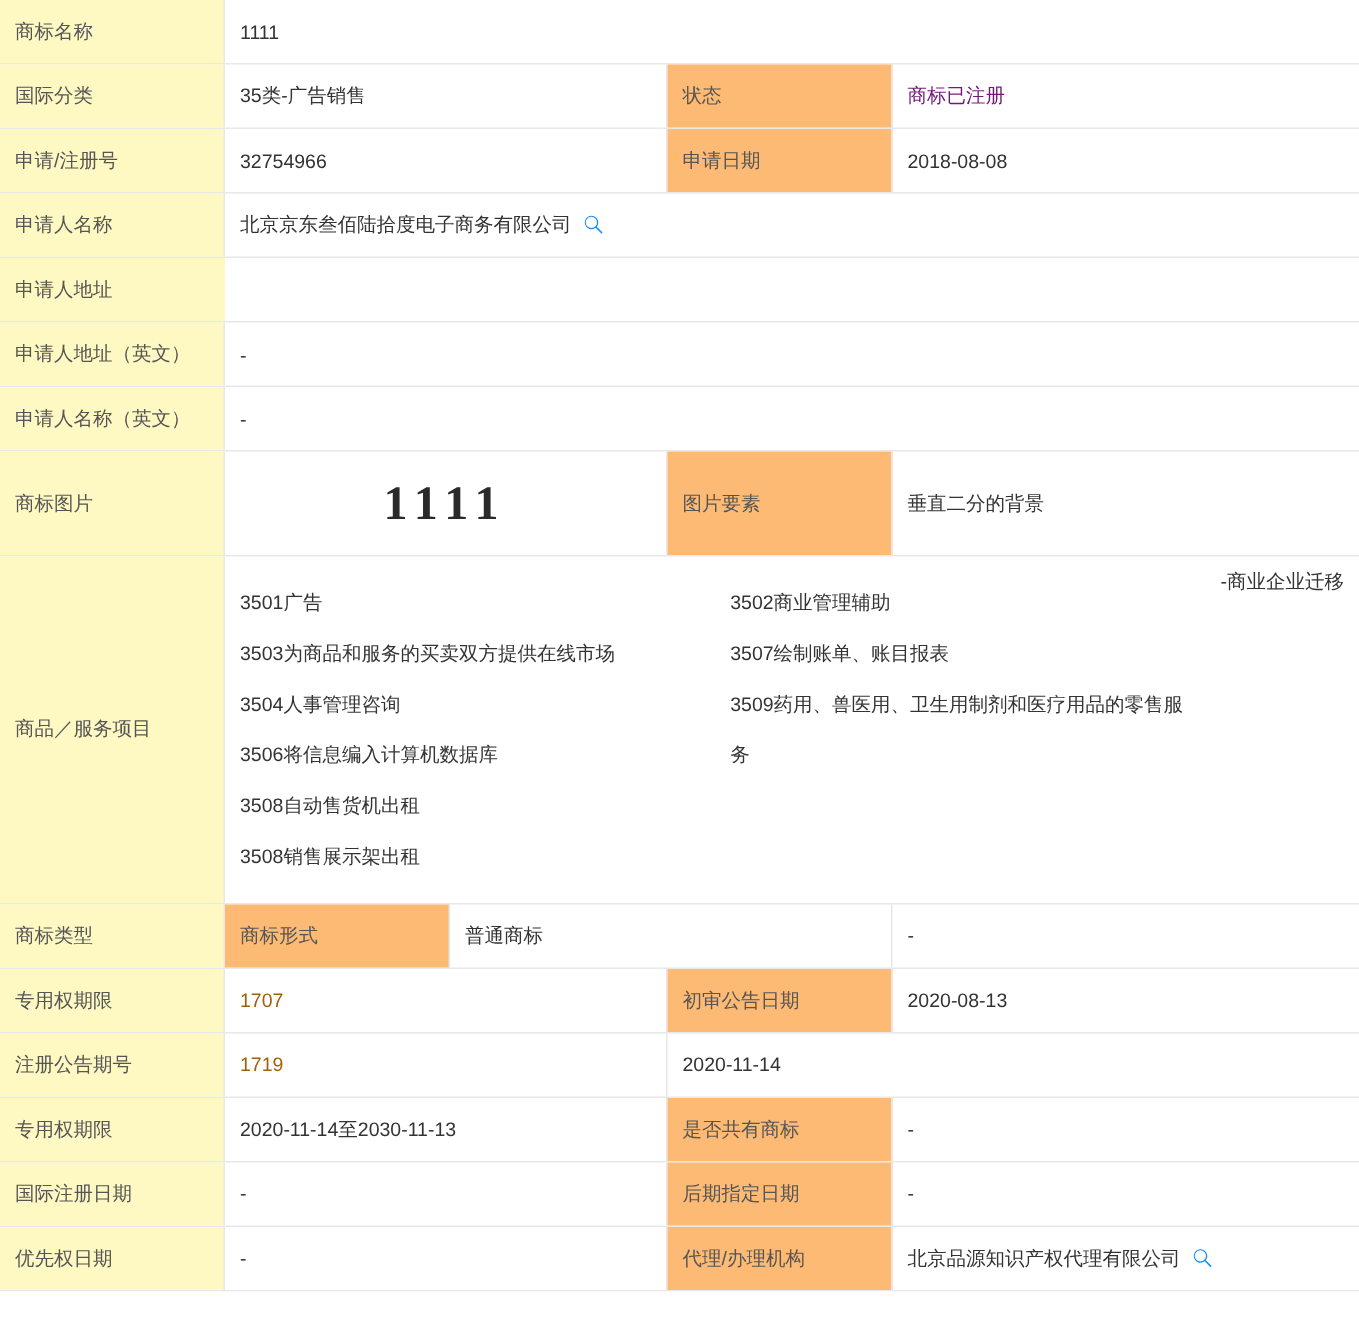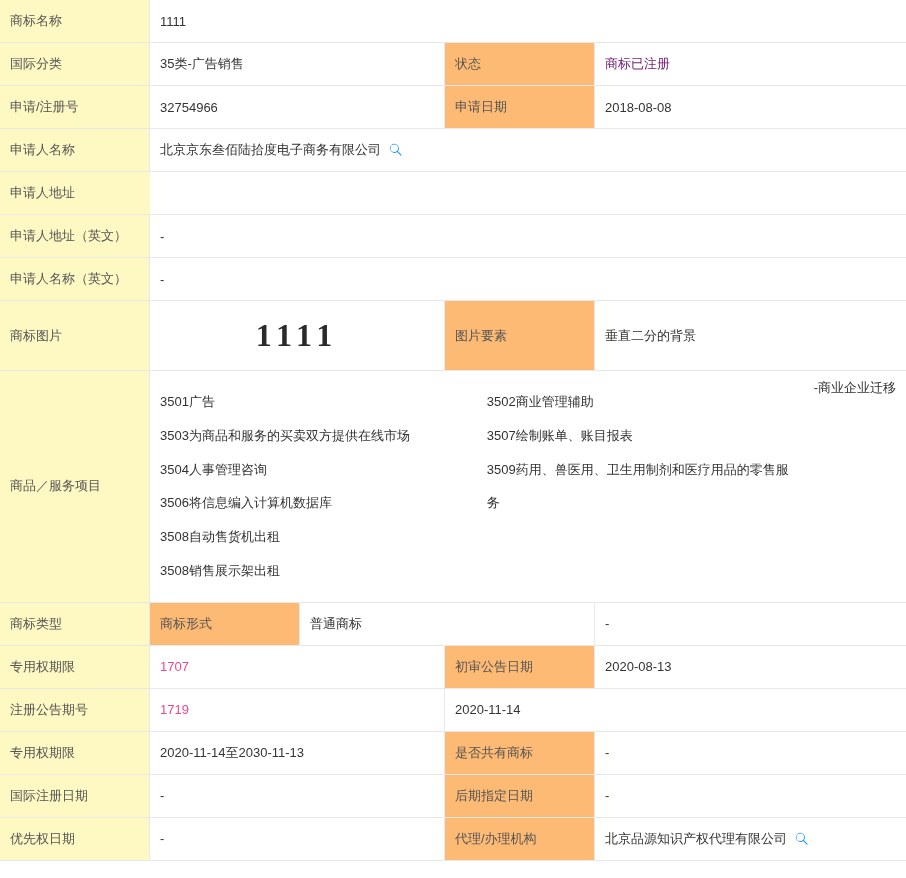--- a/index.html
+++ b/index.html
@@ -23,21 +23,21 @@
     .label {
       background: #fef9c3;
       width: 150px;
       flex-shrink: 0;
       color: #555;
       padding-left: 10px;
     }
     .value { flex: 1; }
     .label-narrow { width: 150px; flex-shrink: 0; background: #fdba74; color: #555; }
     .green { color: #701a75; }
-    .blue-link { color: #ec4899; cursor: pointer; }
+    .blue-link { color: #a16207; cursor: pointer; }
     .search-icon {
       display: inline-block;
       width: 14px; height: 14px;
       margin-left: 8px;
       position: relative;
       cursor: pointer;
     }
     .search-icon svg { width: 14px; height: 14px; }
     .logo-img {
       width: 130px;

